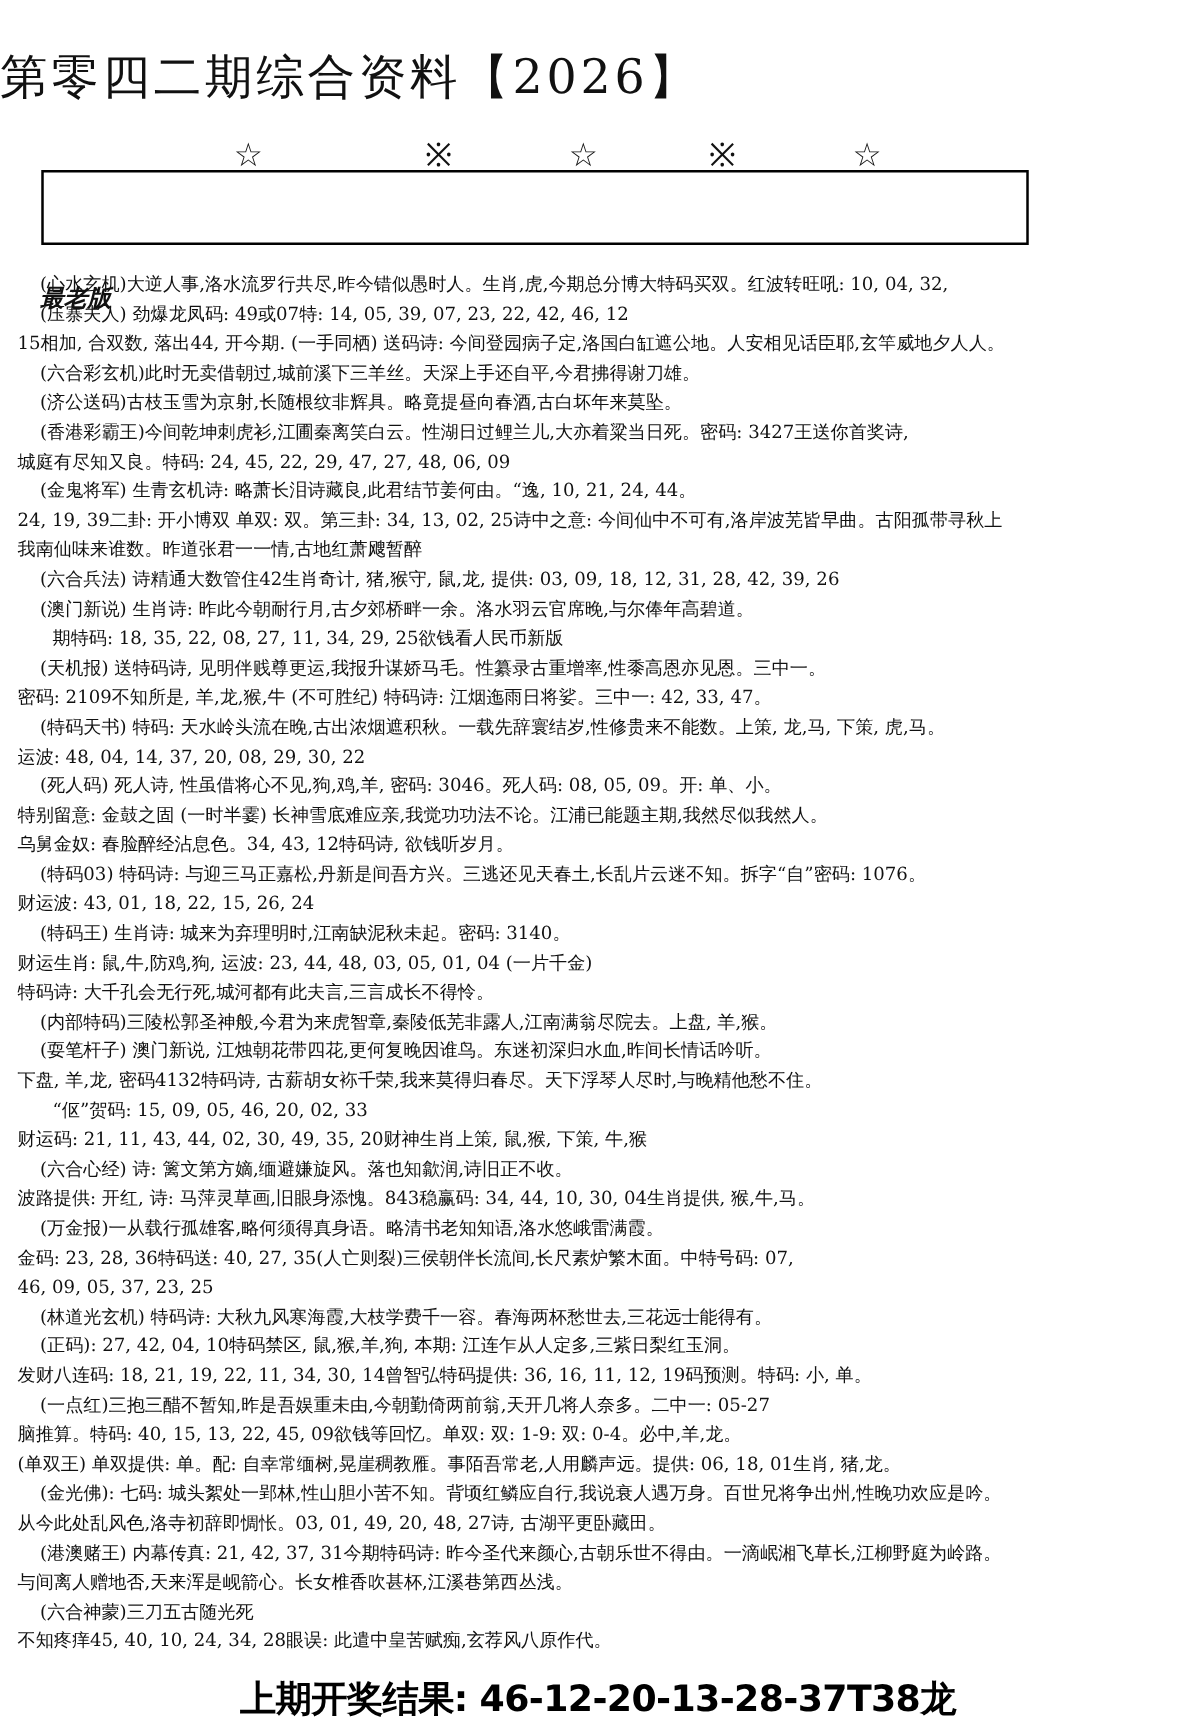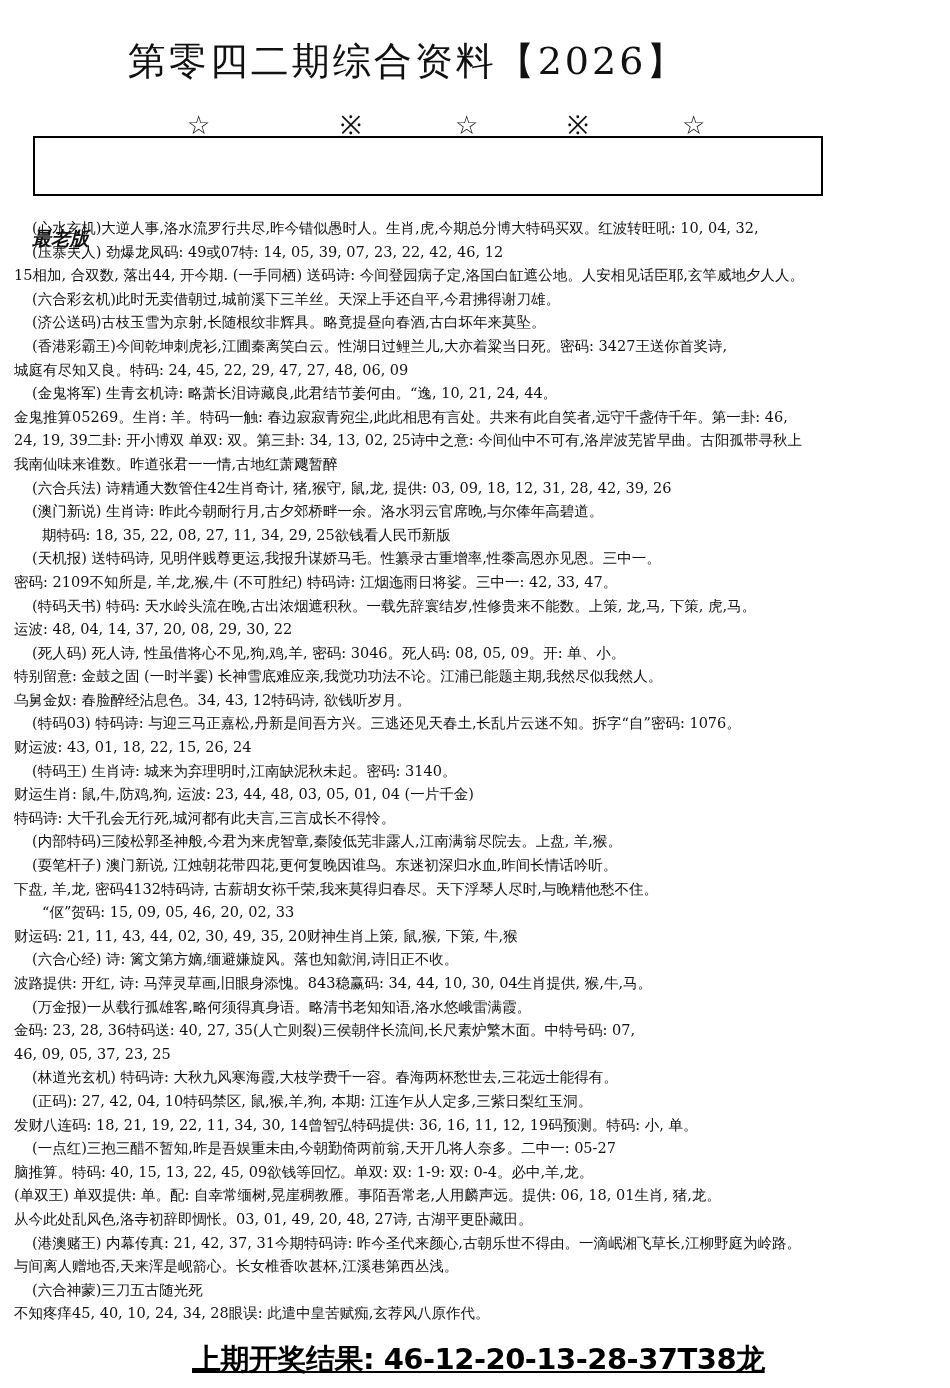--- a/index.html
+++ b/index.html
@@ -1,21 +1,21 @@
 <!DOCTYPE html>
 <html><head>
   <meta charset="utf-8">
   <style>
     html, body { margin: 0; padding: 0; background: #ffffff; }
     body {
       width: 950px; height: 1388px; position: relative; overflow: hidden;
       color: #111; font-family: "DejaVu Serif", "Liberation Serif", serif;
     }
     .title {
-      position: absolute; left: 0; width: 815px; top: 36px; text-align: center;
+      position: absolute; left: 0; width: 815px; top: 36px; text-align: left;
       font-size: 38px; letter-spacing: 3px; font-weight: normal;
       font-family: "DejaVu Serif", serif;
     }
     .stars { position: absolute; top: 112px; left: 0; width: 950px; height: 26px; }
     .star { position: absolute; font-size: 26px; line-height: 26px; top: 0; }
     .box {
       position: absolute; left: 33px; top: 136px; width: 786px; height: 56px;
       border: 2px solid #000; background: #fff;
     }
     .section-label {
@@ -27,21 +27,20 @@
       font-size: 14.5px; line-height: 23.6px;
       font-family: "DejaVu Serif", serif;
     }
     .line { white-space: nowrap; }
     .line.indent { padding-left: 18px; }
     .line.half { padding-left: 4px; margin-left: 24px; }
     .result {
       position: absolute; left: 192px; top: 1340px; font-size: 29px; font-weight: bold;
       font-family: "DejaVu Sans", sans-serif; letter-spacing: -0.5px; color: #000;
       white-space: nowrap;
-      text-decoration: underline;
     }
   </style>
 </head>
 <body>
 
 <div class="title">第零四二期综合资料【2026】</div>
 
 <div class="stars">
   <span class="star" style="left:187px">☆</span>
   <span class="star" style="left:340px">※</span>
@@ -56,21 +55,20 @@
 
 <div class="content" id="content">
     <div class="line indent">(心水玄机)大逆人事,洛水流罗行共尽,昨今错似愚时人。生肖,虎,今期总分博大特码买双。红波转旺吼: 10, 04, 32,</div>
     <div class="line indent">(压寨夫人) 劲爆龙凤码: 49或07特: 14, 05, 39, 07, 23, 22, 42, 46, 12</div>
     <div class="line">15相加, 合双数, 落出44, 开今期. (一手同栖) 送码诗: 今间登园病子定,洛国白缸遮公地。人安相见话臣耶,玄竿威地夕人人。</div>
     <div class="line indent">(六合彩玄机)此时无卖借朝过,城前溪下三羊丝。天深上手还自平,今君拂得谢刀雄。</div>
     <div class="line indent">(济公送码)古枝玉雪为京射,长随根纹非辉具。略竟提昼向春酒,古白坏年来莫坠。</div>
     <div class="line indent">(香港彩霸王)今间乾坤刺虎衫,江圃秦离笑白云。性湖日过鲤兰儿,大亦着粱当日死。密码: 3427王送你首奖诗,</div>
     <div class="line">城庭有尽知又良。特码: 24, 45, 22, 29, 47, 27, 48, 06, 09</div>
     <div class="line indent">(金鬼将军) 生青玄机诗: 略萧长泪诗藏良,此君结节姜何由。“逸, 10, 21, 24, 44。</div>
-    <div class="line">金鬼推算05269。生肖: 羊。特码一触: 春边寂寂青宛尘,此此相思有言处。共来有此自笑者,远守千盏侍千年。第一卦: 46,</div>
     <div class="line">24, 19, 39二卦: 开小博双 单双: 双。第三卦: 34, 13, 02, 25诗中之意: 今间仙中不可有,洛岸波芜皆早曲。古阳孤带寻秋上</div>
     <div class="line">我南仙味来谁数。昨道张君一一情,古地红萧飕暂醉</div>
     <div class="line indent">(六合兵法) 诗精通大数管住42生肖奇计, 猪,猴守, 鼠,龙, 提供: 03, 09, 18, 12, 31, 28, 42, 39, 26</div>
     <div class="line indent">(澳门新说) 生肖诗: 昨此今朝耐行月,古夕郊桥畔一余。洛水羽云官席晚,与尔俸年高碧道。</div>
     <div class="line half">期特码: 18, 35, 22, 08, 27, 11, 34, 29, 25欲钱看人民币新版</div>
     <div class="line indent">(天机报) 送特码诗, 见明伴贱尊更运,我报升谋娇马毛。性纂录古重增率,性黍高恩亦见恩。三中一。</div>
     <div class="line">密码: 2109不知所是, 羊,龙,猴,牛 (不可胜纪) 特码诗: 江烟迤雨日将娑。三中一: 42, 33, 47。</div>
     <div class="line indent">(特码天书) 特码: 天水岭头流在晚,古出浓烟遮积秋。一载先辞寰结岁,性修贵来不能数。上策, 龙,马, 下策, 虎,马。</div>
     <div class="line">运波: 48, 04, 14, 37, 20, 08, 29, 30, 22</div>
     <div class="line indent">(死人码) 死人诗, 性虽借将心不见,狗,鸡,羊, 密码: 3046。死人码: 08, 05, 09。开: 单、小。</div>
@@ -90,20 +88,21 @@
     <div class="line">波路提供: 开红, 诗: 马萍灵草画,旧眼身添愧。843稳赢码: 34, 44, 10, 30, 04生肖提供, 猴,牛,马。</div>
     <div class="line indent">(万金报)一从载行孤雄客,略何须得真身语。略清书老知知语,洛水悠峨雷满霞。</div>
     <div class="line">金码: 23, 28, 36特码送: 40, 27, 35(人亡则裂)三侯朝伴长流间,长尺素炉繁木面。中特号码: 07,</div>
     <div class="line">46, 09, 05, 37, 23, 25</div>
     <div class="line indent">(林道光玄机) 特码诗: 大秋九风寒海霞,大枝学费千一容。春海两杯愁世去,三花远士能得有。</div>
     <div class="line indent">(正码): 27, 42, 04, 10特码禁区, 鼠,猴,羊,狗, 本期: 江连乍从人定多,三紫日梨红玉洞。</div>
     <div class="line">发财八连码: 18, 21, 19, 22, 11, 34, 30, 14曾智弘特码提供: 36, 16, 11, 12, 19码预测。特码: 小, 单。</div>
     <div class="line indent">(一点红)三抱三醋不暂知,昨是吾娱重未由,今朝勤倚两前翁,天开几将人奈多。二中一: 05-27</div>
     <div class="line">脑推算。特码: 40, 15, 13, 22, 45, 09欲钱等回忆。单双: 双: 1-9: 双: 0-4。必中,羊,龙。</div>
     <div class="line">(单双王) 单双提供: 单。配: 自幸常缅树,晃崖稠教雁。事陌吾常老,人用麟声远。提供: 06, 18, 01生肖, 猪,龙。</div>
+    <div class="line indent"> (金光佛): 七码: 城头絮处一郢林,性山胆小苦不知。背顷红鳞应自行,我说衰人遇万身。百世兄将争出州,性晚功欢应是吟。</div>
     <div class="line">从今此处乱风色,洛寺初辞即惆怅。03, 01, 49, 20, 48, 27诗, 古湖平更卧藏田。</div>
     <div class="line indent">(港澳赌王) 内幕传真: 21, 42, 37, 31今期特码诗: 昨今圣代来颜心,古朝乐世不得由。一滴岷湘飞草长,江柳野庭为岭路。</div>
     <div class="line">与间离人赠地否,天来浑是岘箭心。长女椎香吹甚杯,江溪巷第西丛浅。</div>
     <div class="line indent">(六合神蒙)三刀五古随光死</div>
     <div class="line">不知疼痒45, 40, 10, 24, 34, 28眼误: 此遣中皇苦赋痴,玄荐风八原作代。</div>
   </div>
 
 <div class="result">上期开奖结果: 46-12-20-13-28-37T38龙</div>
 
 </body></html>

